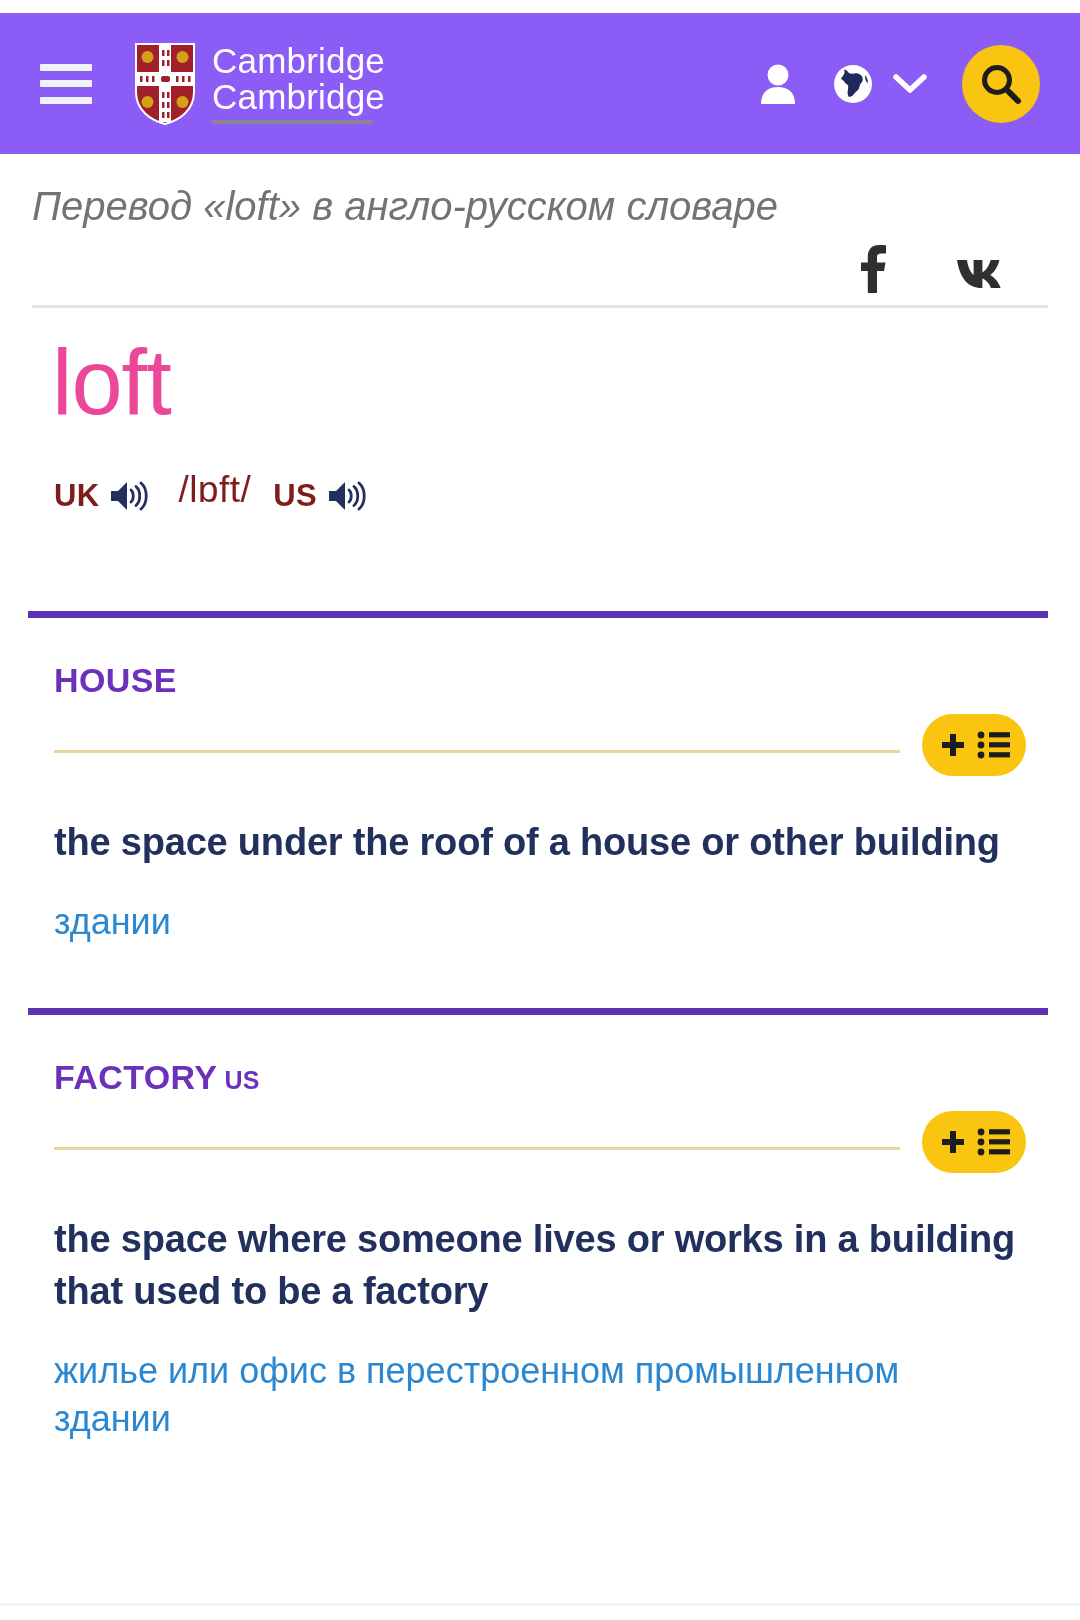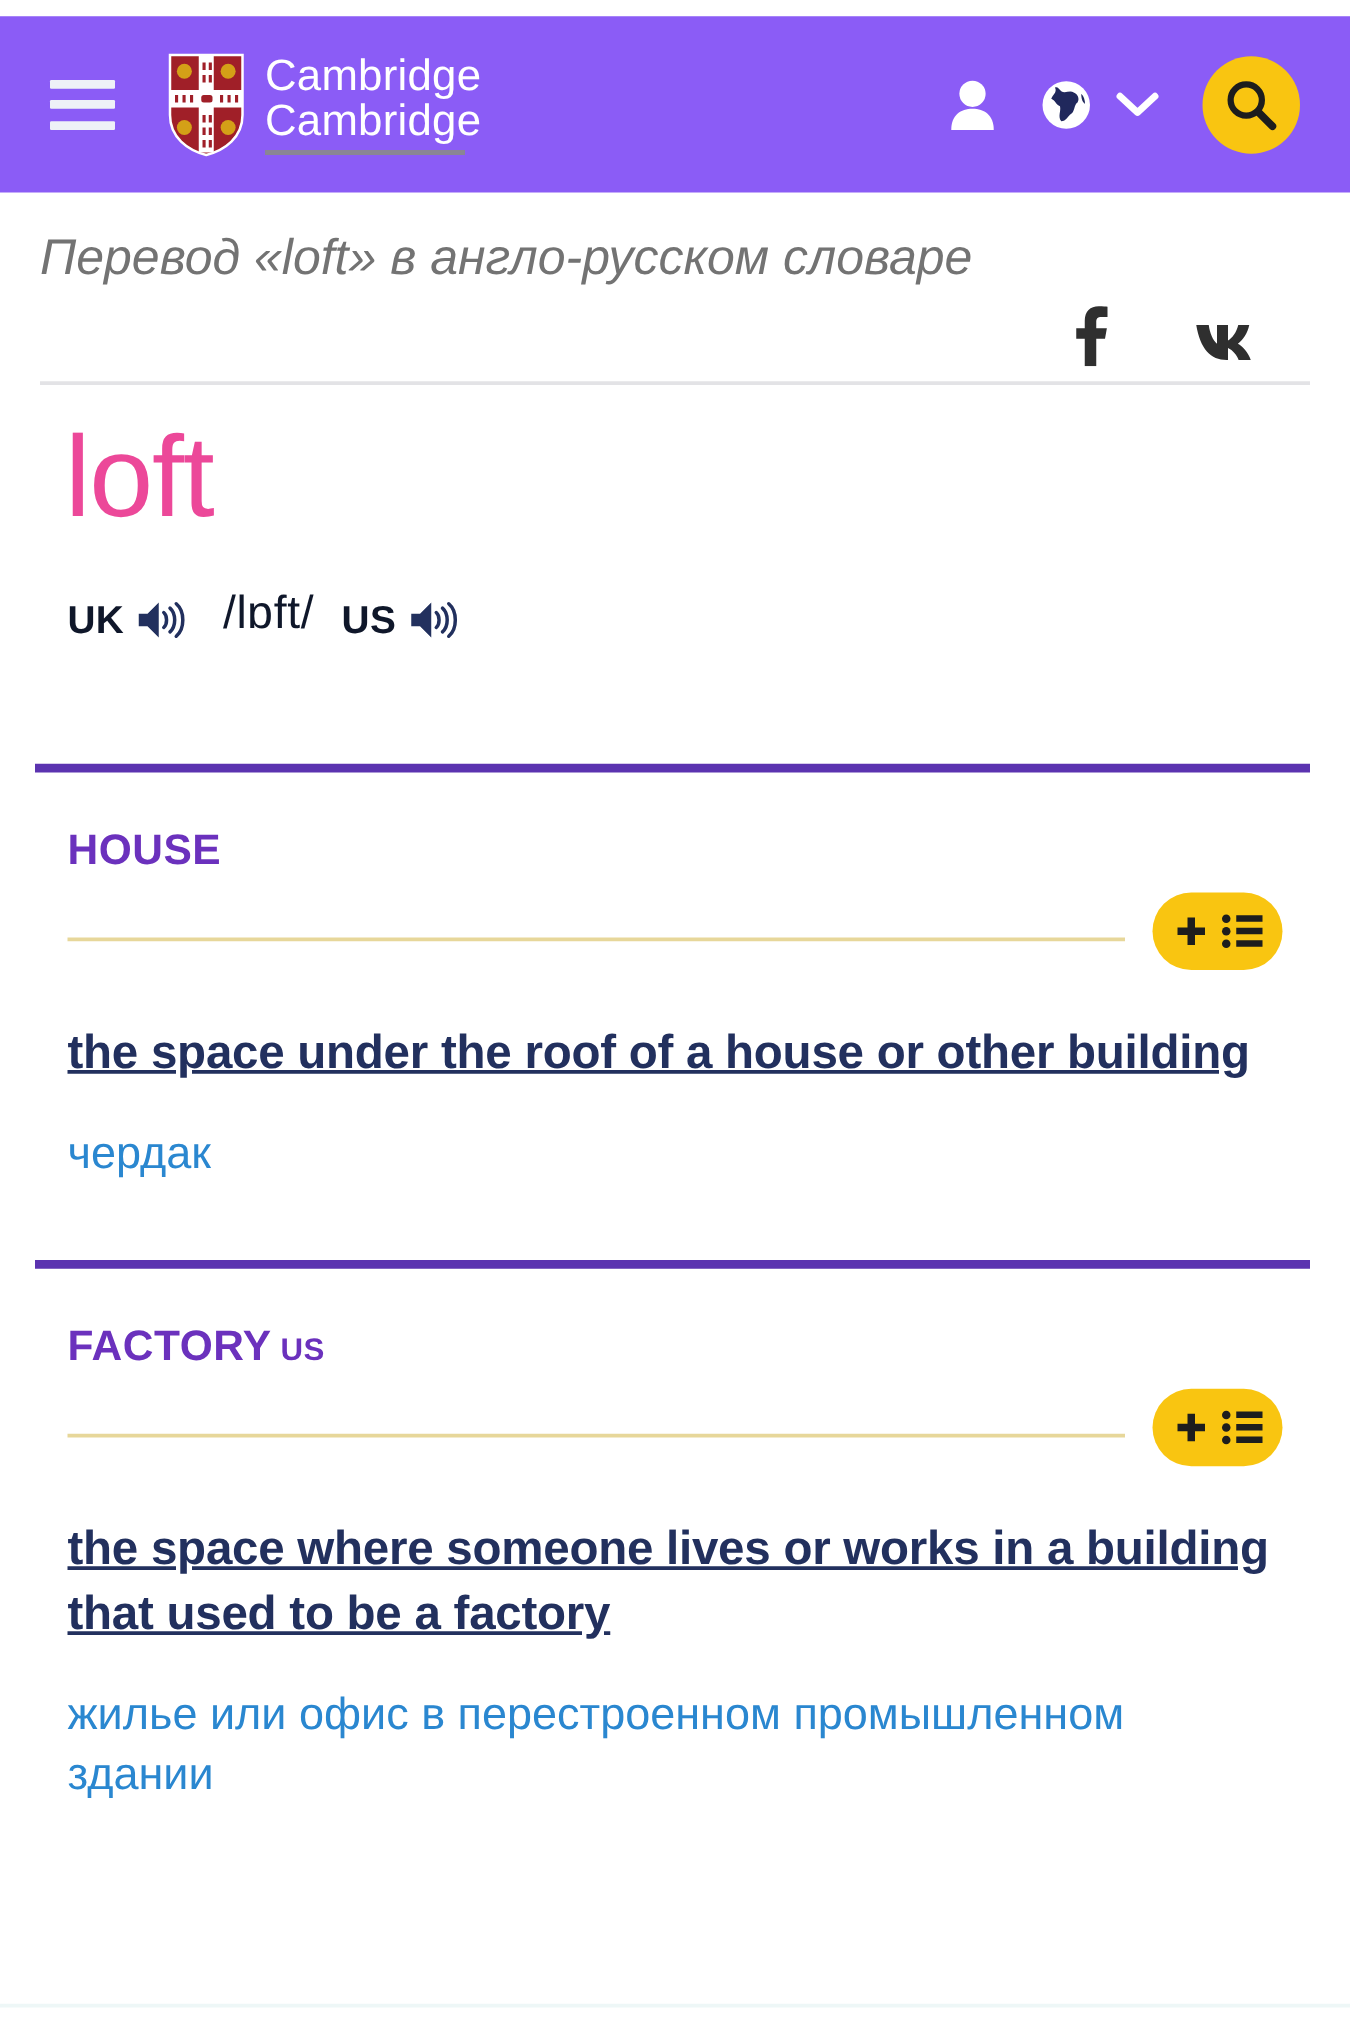--- a/index.html
+++ b/index.html
@@ -164,21 +164,21 @@
   }
   .pos-line .gram {
     font-weight: 400;
     margin-left: 7px;
     font-size: 29px;
   }
   .pron-line {
     display: flex;
     align-items: center;
     padding: 38px 0 0 26px;
-    color: #0f172a;
+    color: #7f1d1d;
     font-size: 31px;
     font-weight: bold;
     gap: 0;
   }
   .pron-line .region {
     letter-spacing: 0.3px;
   }
   .speaker {
     margin: 0 6px 0 9px;
     display: inline-flex;
@@ -242,21 +242,20 @@
     gap: 9px;
     cursor: pointer;
   }
   .definition {
     color: #22305e;
     font-size: 38px;
     font-weight: bold;
     line-height: 1.38;
     padding: 26px 34px 0 26px;
     letter-spacing: -0.2px;
-    text-decoration: underline;
   }
   .translation {
     color: #2a87d0;
     font-size: 36px;
     font-weight: 400;
     line-height: 1.32;
     padding: 30px 60px 0 26px;
   }
   .block-pad-bottom { height: 62px; }
   .bottom-rule {
@@ -409,21 +408,21 @@
             <circle cx="4" cy="4" r="3.4" fill="#1d1d1d"></circle>
             <circle cx="4" cy="14" r="3.4" fill="#1d1d1d"></circle>
             <circle cx="4" cy="24" r="3.4" fill="#1d1d1d"></circle>
             <rect x="12" y="1.2" width="21" height="5.2" fill="#1d1d1d"></rect>
             <rect x="12" y="11.2" width="21" height="5.2" fill="#1d1d1d"></rect>
             <rect x="12" y="21.2" width="21" height="5.2" fill="#1d1d1d"></rect>
           </svg>
         </button>
       </div>
       <div class="definition">the space under the roof of a house or other building</div>
-      <div class="translation">чердак</div>
+      <div class="translation">здании</div>
       <div class="block-pad-bottom"></div>
     </div>
 
     <div class="sense-divider"></div>
     <div class="sense-block">
       <div class="sense-head">
         <span>FACTORY</span><span class="region-tag">US</span>
       </div>
       <div class="wordlist-row">
         <div class="wordlist-rule"></div>

